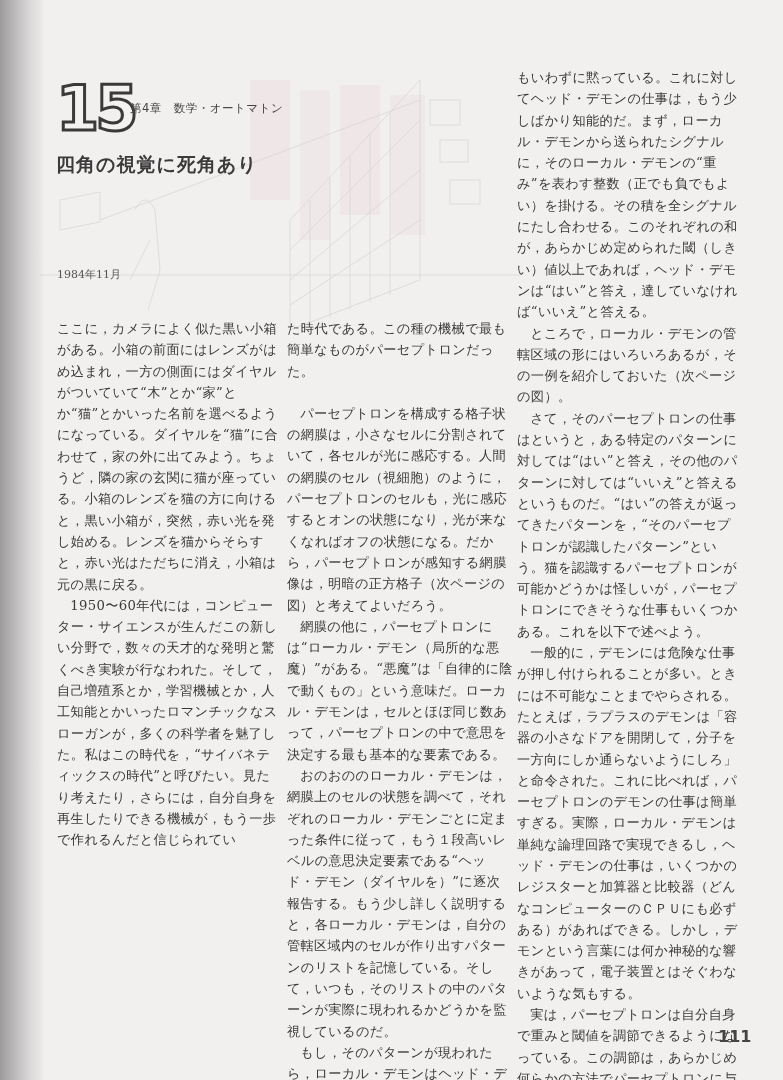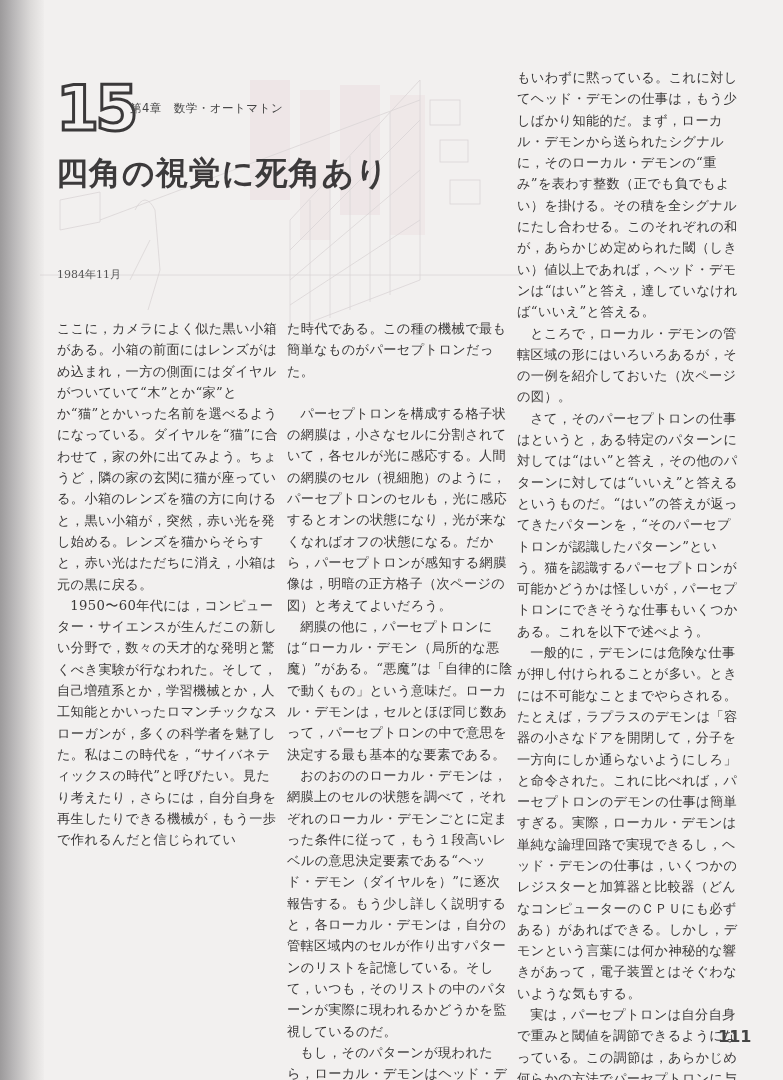--- a/index.html
+++ b/index.html
@@ -29,21 +29,21 @@
     -webkit-text-stroke: 3px #3b393a;
   }
   .chapter-label {
     position: absolute; left: 130px; top: 101px;
     font-family: "DejaVu Sans", sans-serif; font-size: 11.5px; color: #444;
     letter-spacing: 0.5px;
   }
   .title {
     position: absolute; left: 56px; top: 152px;
     font-family: "DejaVu Sans", sans-serif; font-weight: bold;
-    font-size: 32px; color: #3c3a3b; letter-spacing: 1px;
+    font-size: 19px; color: #3c3a3b; letter-spacing: 1px;
   }
   .date {
     position: absolute; left: 57px; top: 267px;
     font-size: 11px; color: #555;
   }
   .col {
     position: absolute; width: 226px;
     font-size: 13.2px; line-height: 21.3px; color: #3b3939;
     letter-spacing: 0.35px;
   }

